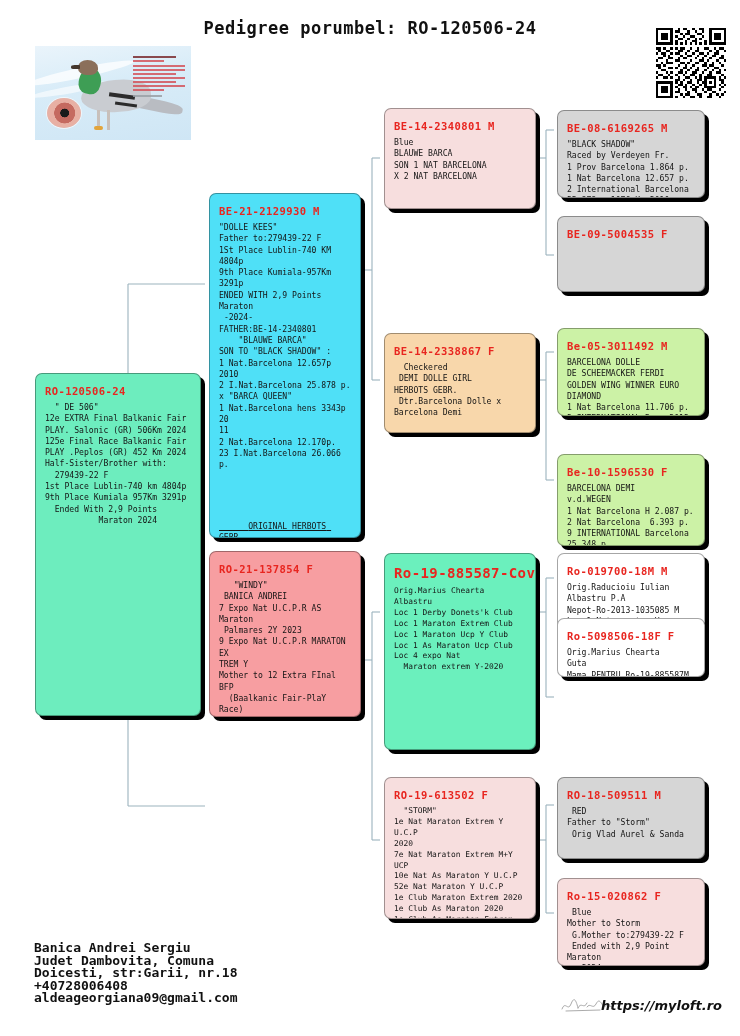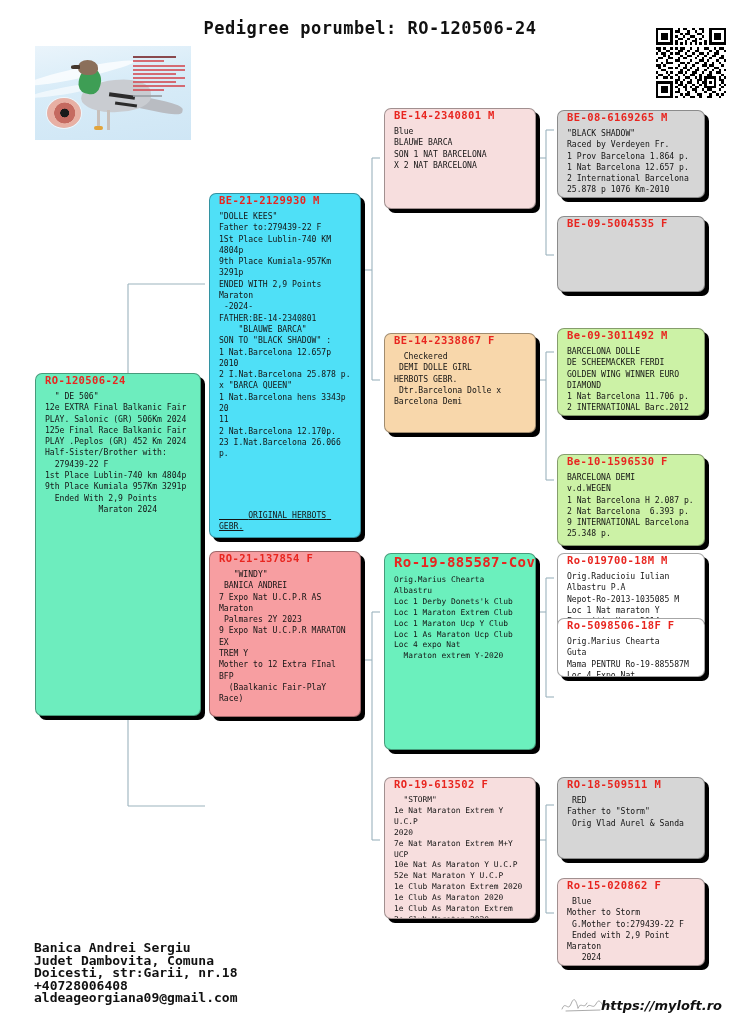--- a/index.html
+++ b/index.html
@@ -144,21 +144,21 @@
 
   
   .lines { position: absolute; left: 0; top: 0; width: 740px; height: 1036px; pointer-events: none; }
 
   
   .box {
     position: absolute;
     border-radius: 7px;
     box-shadow: 4px 4px 0 0 #000;
     border: 1px solid rgba(0,0,0,0.35);
-    padding: 0 8px 6px 9px;
+    padding: 11px 8px 6px 9px;
     overflow: hidden;
   }
   .box .ring-id {
     font-family: "DejaVu Sans Mono", "Liberation Mono", monospace;
     font-weight: bold;
     font-size: 10.5px;
     color: #e8251f;
     letter-spacing: 0.4px;
     white-space: nowrap;
     margin-bottom: 5px;
@@ -614,21 +614,21 @@
 1 Nat Barcelona 12.657 p.
 2 International Barcelona
 25.878 p 1076 Km-2010</div>
   </div>
 
   <div class="box c-gray" style="left:557px; top:216px; width:148px; height:76px;">
     <div class="ring-id">BE-09-5004535 F</div>
   </div>
 
   <div class="box c-green" style="left:557px; top:328px; width:148px; height:88px;">
-    <div class="ring-id">Be-09-3011492 M</div>
+    <div class="ring-id">Be-05-3011492 M</div>
     <div class="lines-txt">BARCELONA DOLLE
 DE SCHEEMACKER FERDI
 GOLDEN WING WINNER EURO
 DIAMOND
 1 Nat Barcelona 11.706 p.
 2 INTERNATIONAL Barc.2012</div>
   </div>
 
   <div class="box c-green" style="left:557px; top:454px; width:148px; height:92px;">
     <div class="ring-id">Be-10-1596530 F</div>

